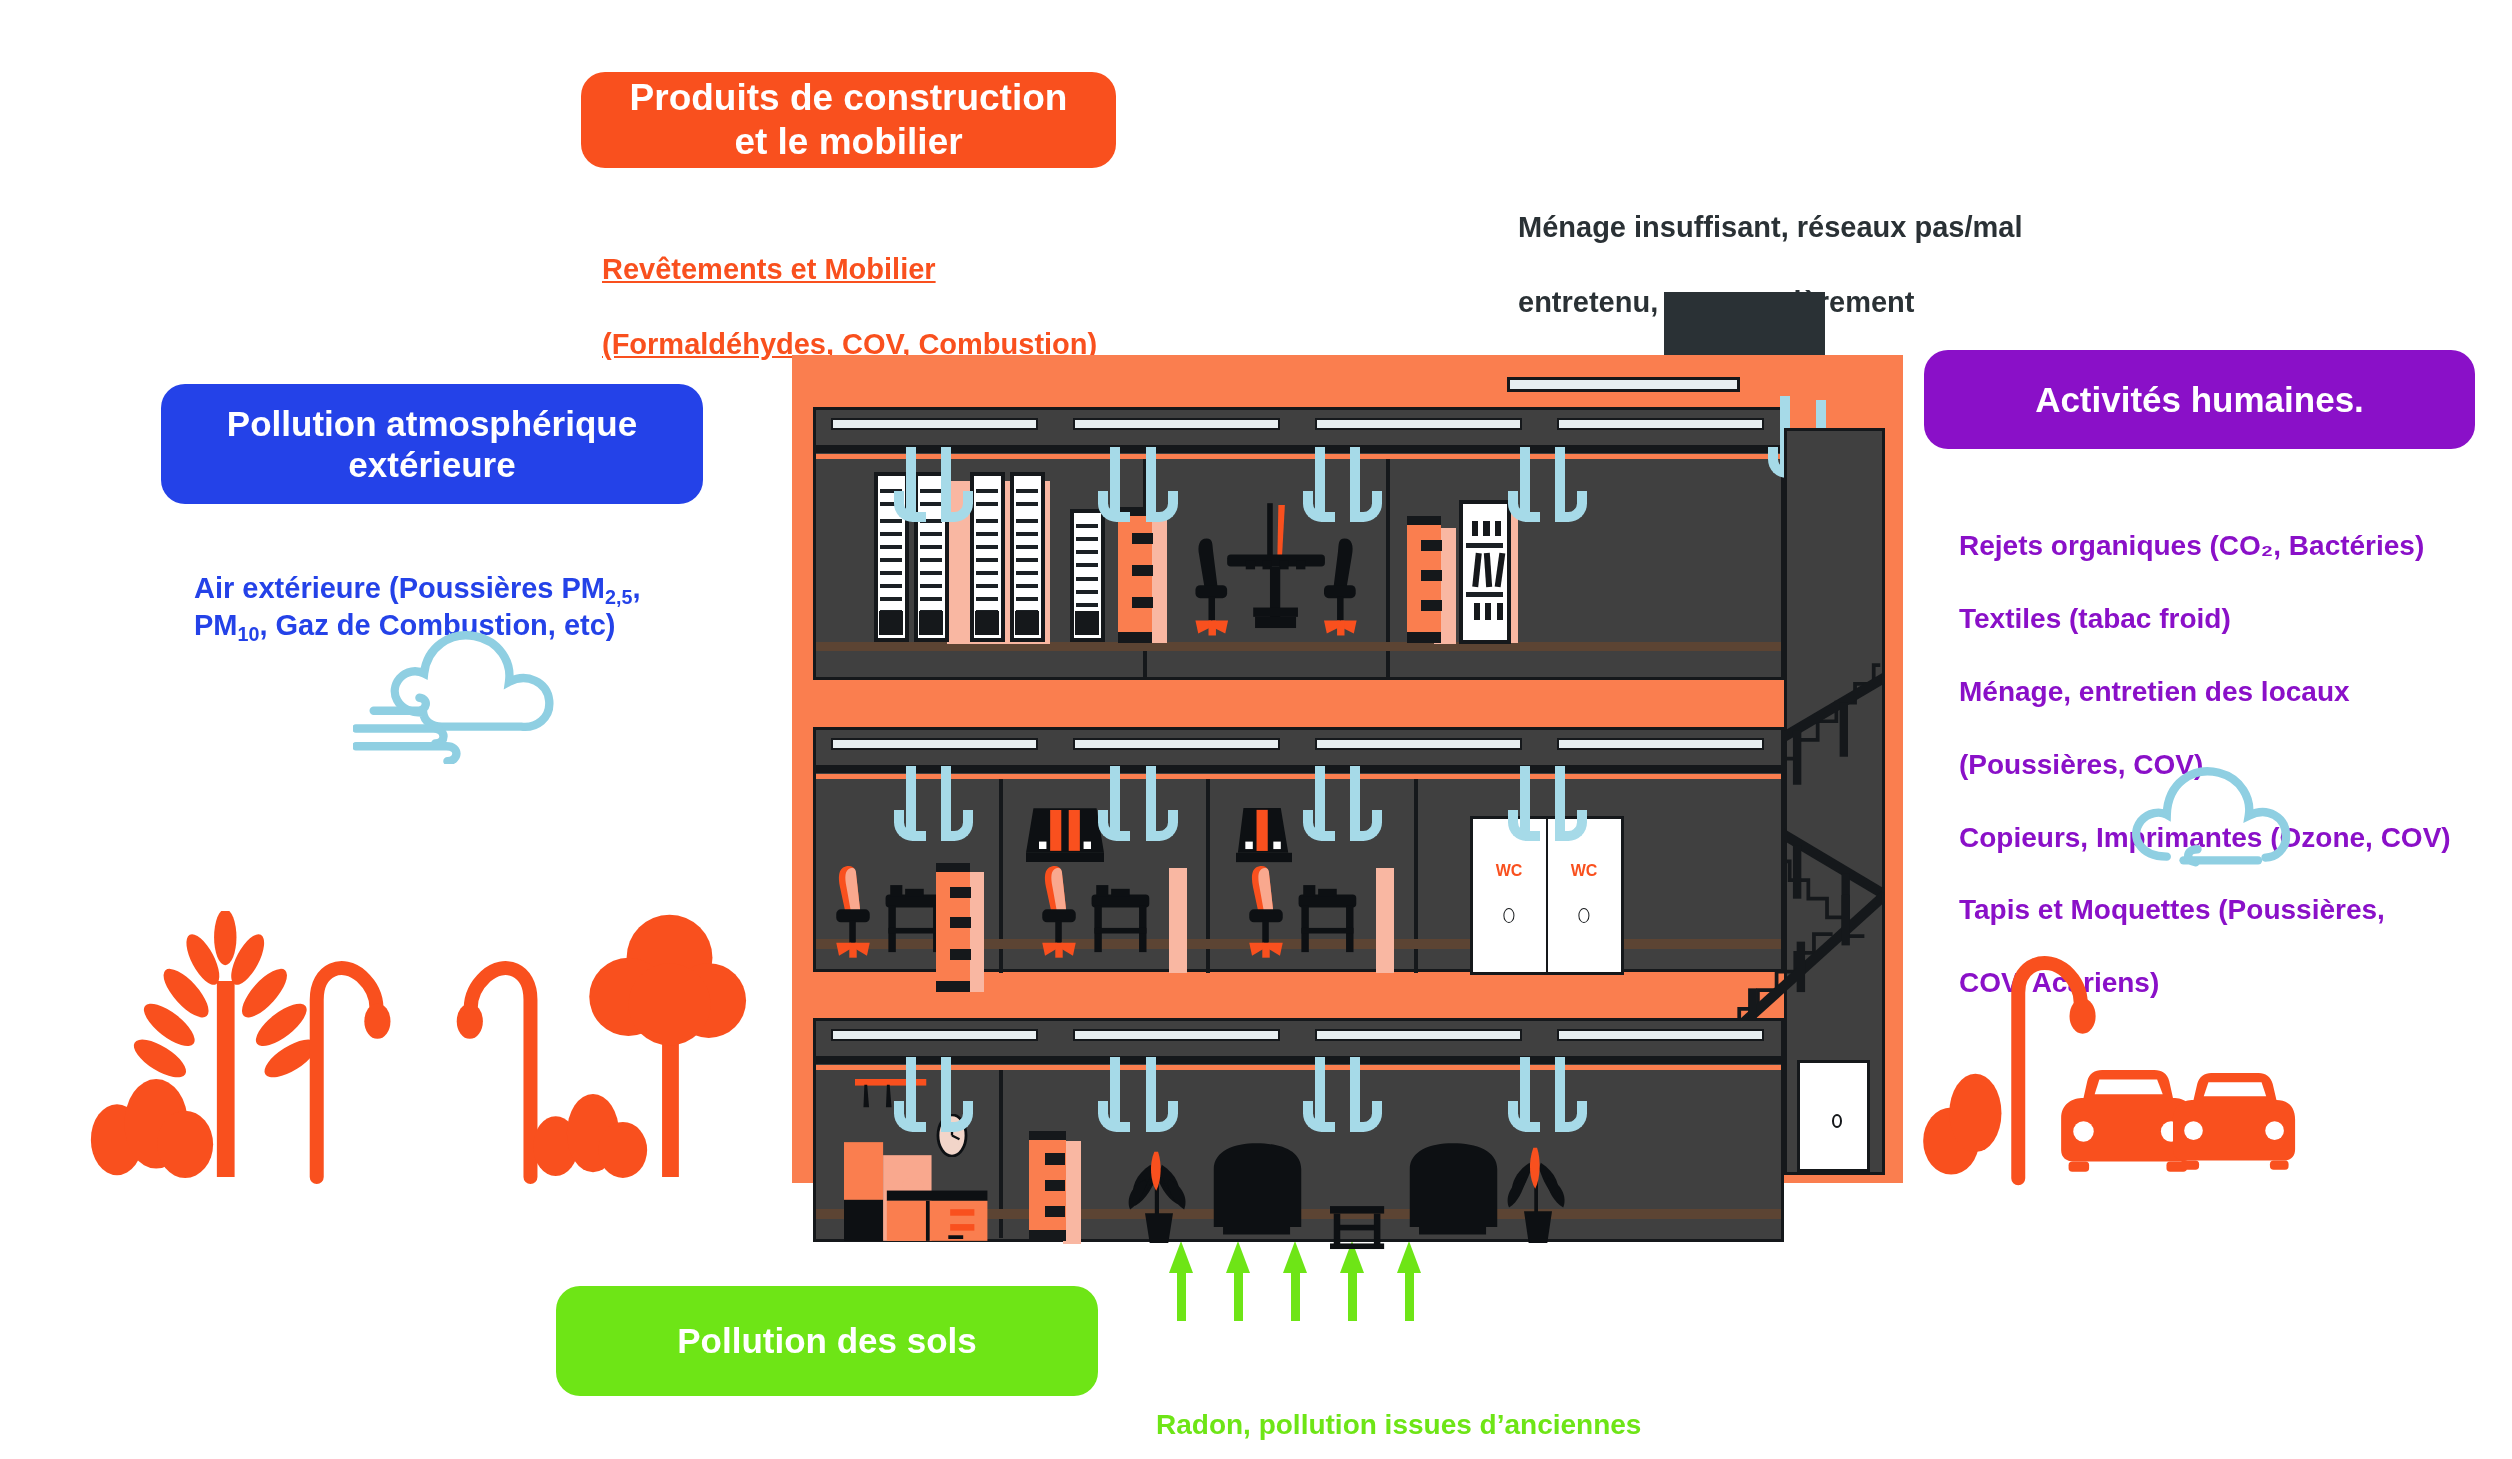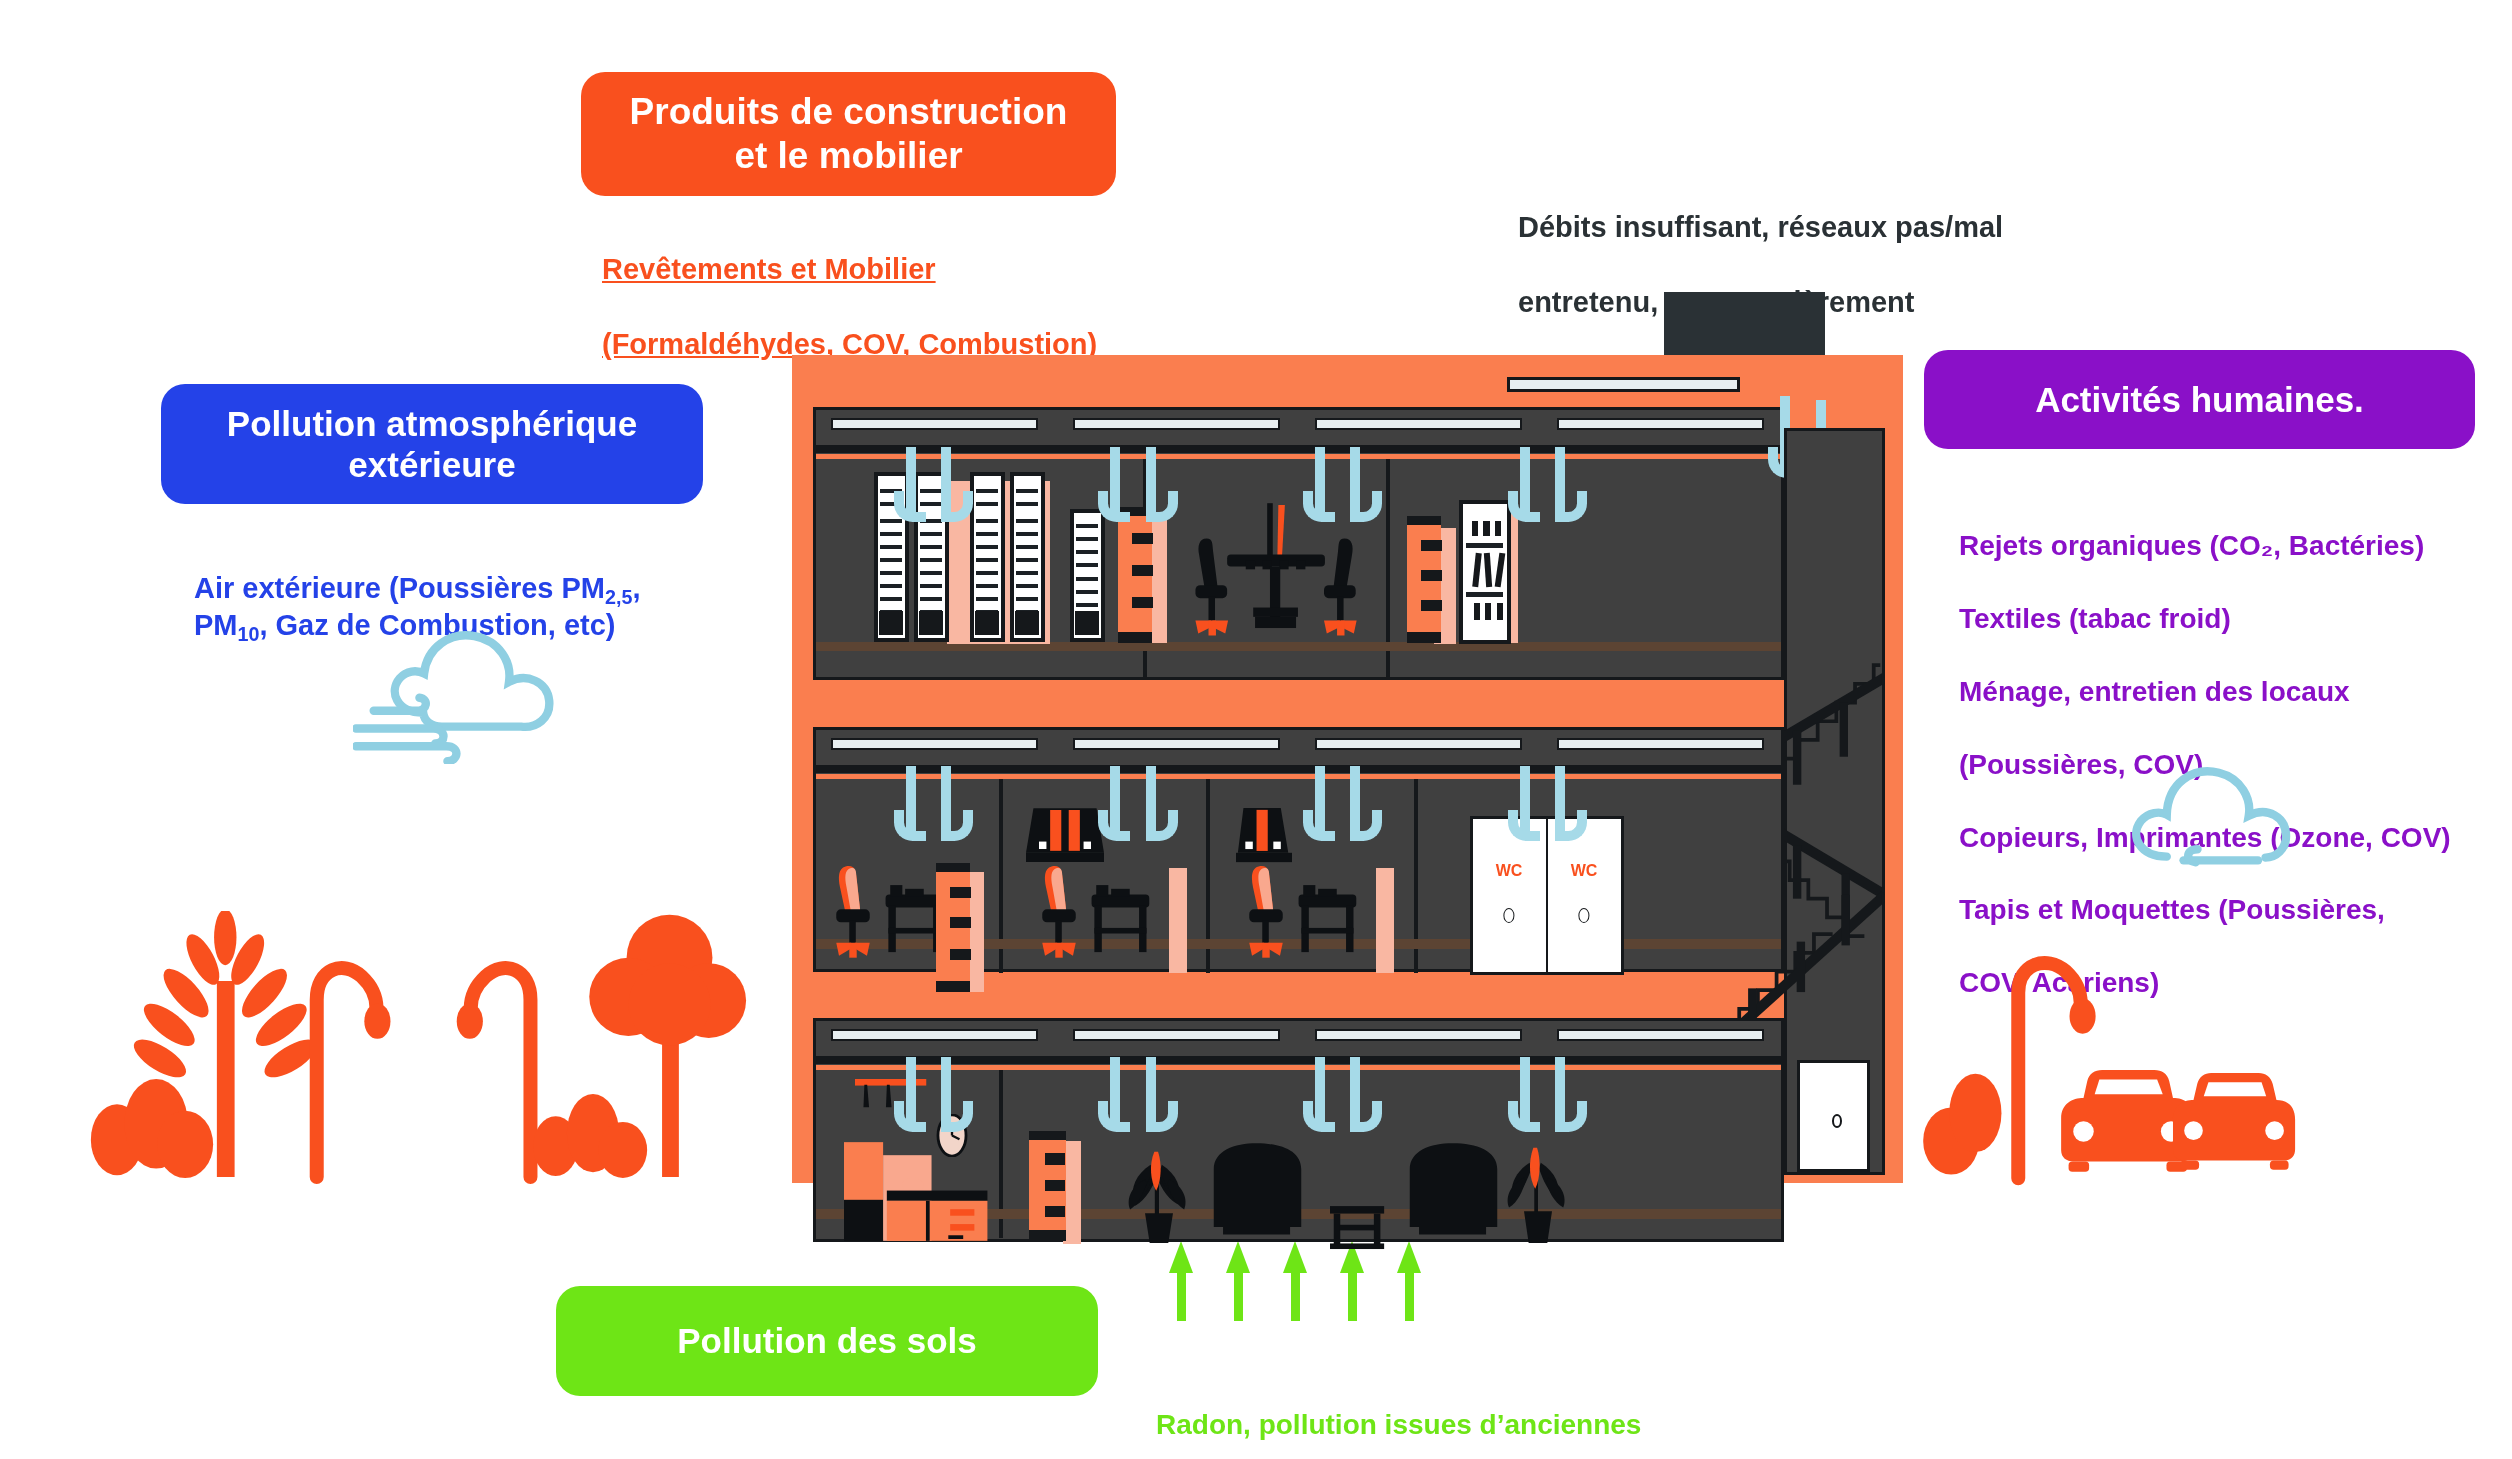--- a/index.html
+++ b/index.html
@@ -23,21 +23,21 @@
   }
   .callout-sub {
     position: absolute;
     font-weight: bold;
     line-height: 1.30;
     white-space: pre-line;
   }
   .callout-sub sub { font-size: 0.68em; vertical-align: baseline; position: relative; top: 0.30em; }
 
   
-  #box-construction { left: 581px; top: 72px; width: 535px; height: 124px;
+  #box-construction { left: 581px; top: 72px; width: 535px; height: 96px;
       background: var(--c-orange); font-size: 37px; }
   #sub-construction { left: 602px; top: 213px; width: 579px; color: var(--c-orange); font-size: 29px; text-decoration: underline; }
 
   
   #box-hvac { left: 1499px; top: 25px; width: 549px; height: 121px;
       background: var(--c-dark); font-size: 37px; }
   #sub-hvac { left: 1518px; top: 171px; width: 598px; color: var(--c-dark); font-size: 29px; }
 
   
   #box-outdoor { left: 161px; top: 384px; width: 542px; height: 120px;
@@ -124,21 +124,21 @@
 <div id="stage">
 
   <div class="callout-box" id="box-construction" style="--c-orange:#F9501E; white-space:pre-line;">Produits de construction
 et le mobilier</div>
   <div class="callout-sub" id="sub-construction" style="--c-orange:#F9501E;">
     <div>Revêtements et Mobilier</div>
     <div>(Formaldéhydes, COV, Combustion)</div>
   </div>
 
   <div class="callout-sub" id="sub-hvac" style="--c-dark:#2A3135;">
-    <div>Débits insuffisant, réseaux pas/mal</div>
+    <div>Ménage insuffisant, réseaux pas/mal</div>
     <div>entretenu, empoussièrement</div>
   </div>
 
   <div class="callout-box" id="box-outdoor" style="--c-blue:#2442E8; white-space:pre-line;">Pollution atmosphérique
 extérieure</div>
   <div class="callout-sub" id="sub-outdoor" style="--c-blue:#2442E8;">
     <span>Air extérieure (Poussières PM</span><sub>2,5</sub><span>, PM</span><sub>10</sub><span>, Gaz de Combustion, etc)</span>
   </div>
 
   <div class="callout-box" id="box-human" style="--c-purple:#8A10C8;">Activités humaines.</div>

